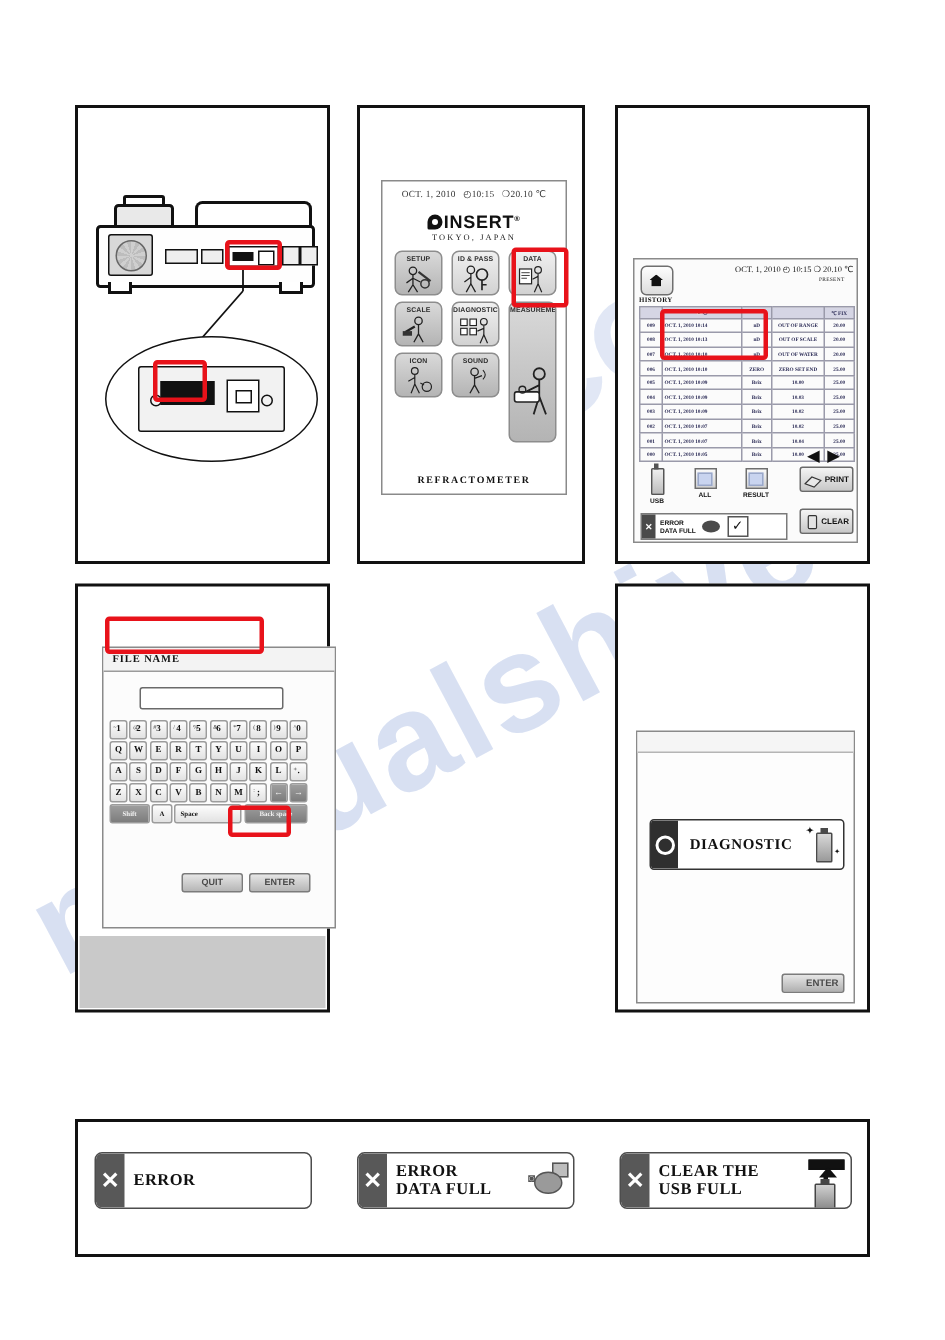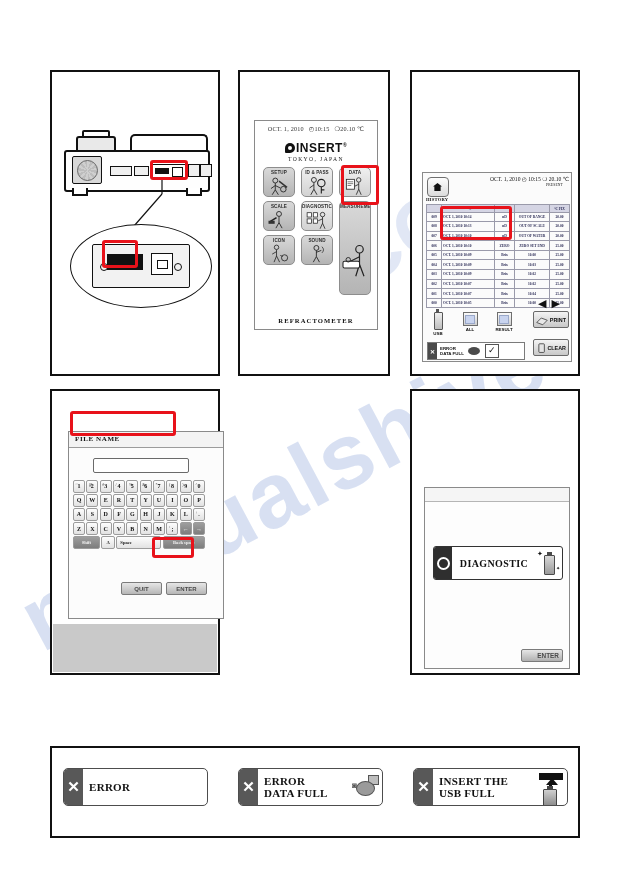--- a/index.html
+++ b/index.html
@@ -671,21 +671,21 @@
       </div>
       <div class="eusb">
         <span class="wave">◙</span>
         <div class="cap"></div>
         <div class="oval"></div>
       </div>
     </div>
     <div class="ebox eb3">
       <div class="ex">✕</div>
       <div class="etxt">
-        <div>INSERT THE</div>
+        <div>CLEAR THE</div>
         <div>USB FULL</div>
       </div>
       <div class="insusb">
         <div class="tray"></div>
         <div class="arw"></div>
         <div class="stem"></div>
         <div class="st2"></div>
       </div>
     </div>
   </div>

